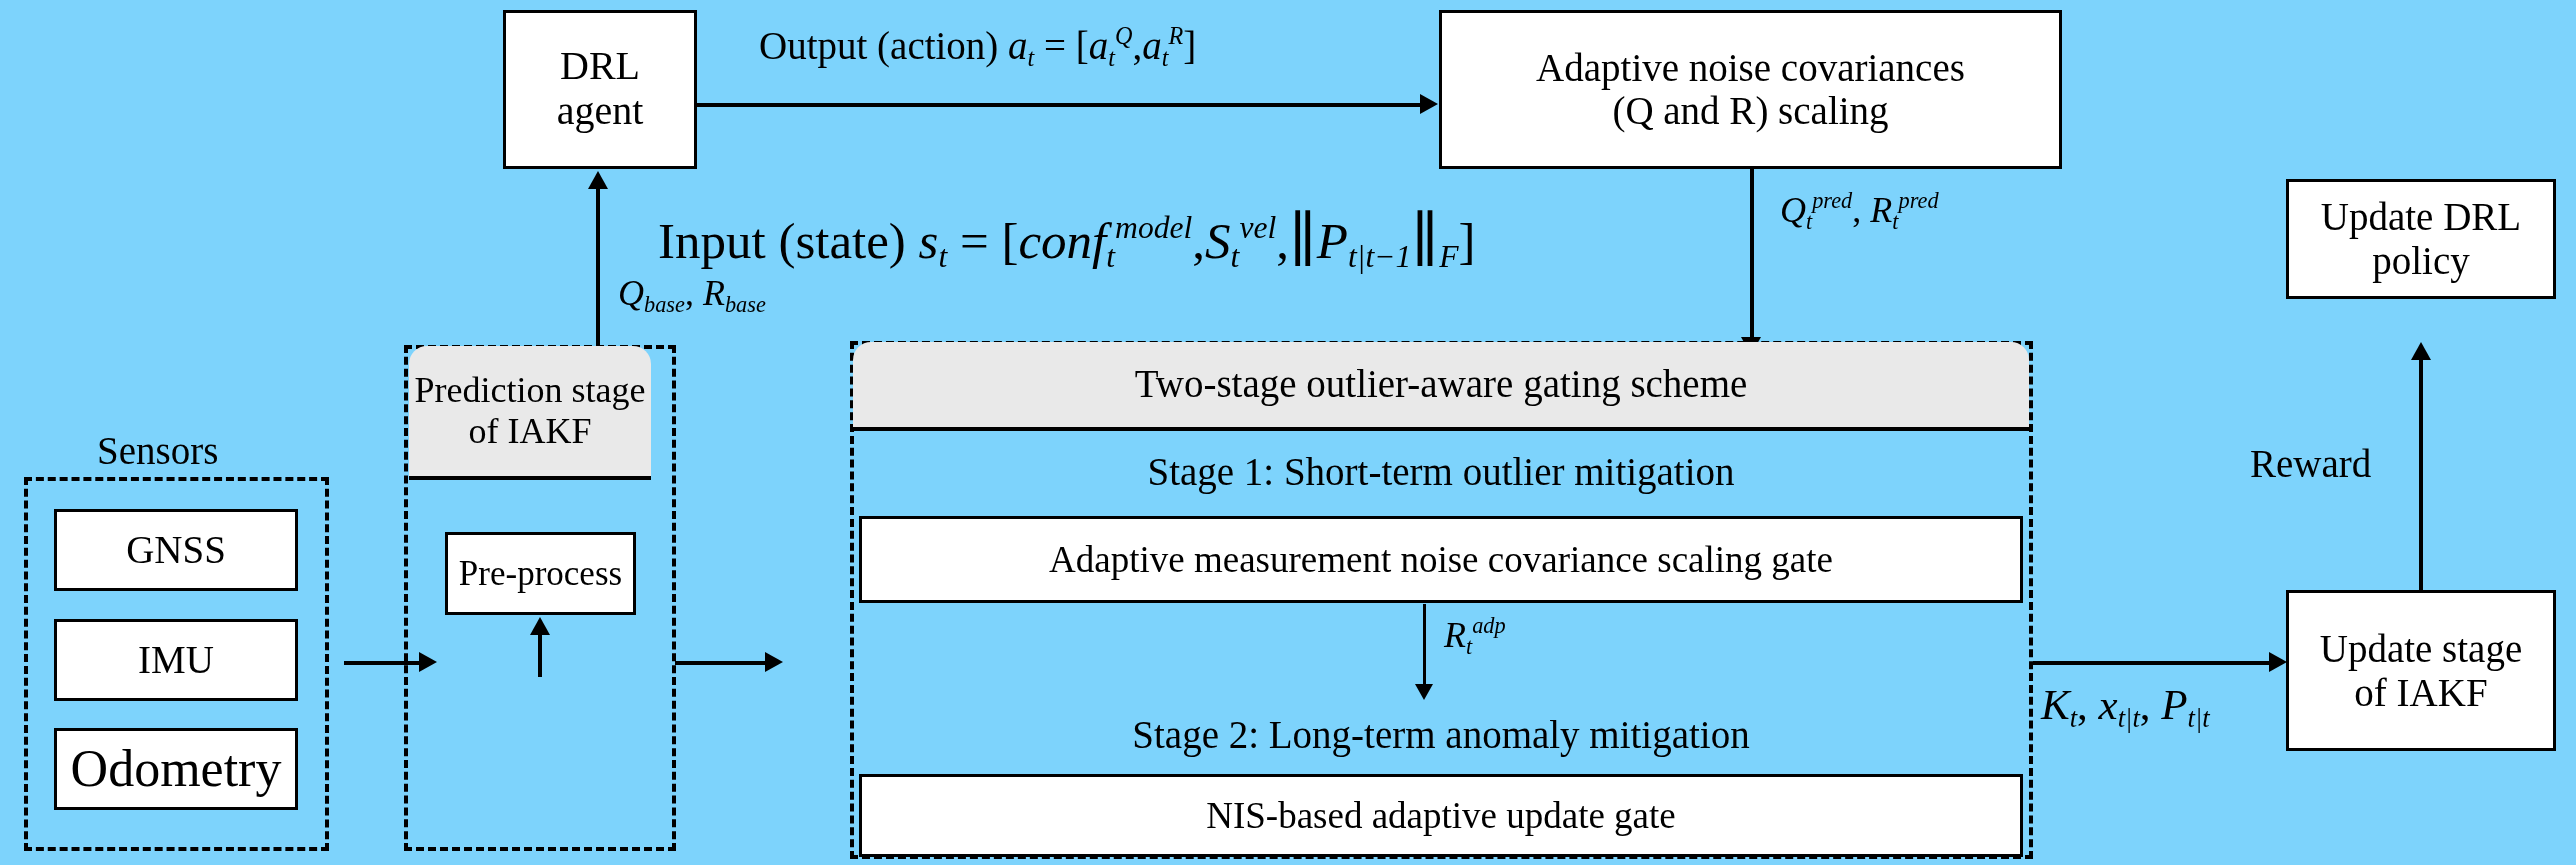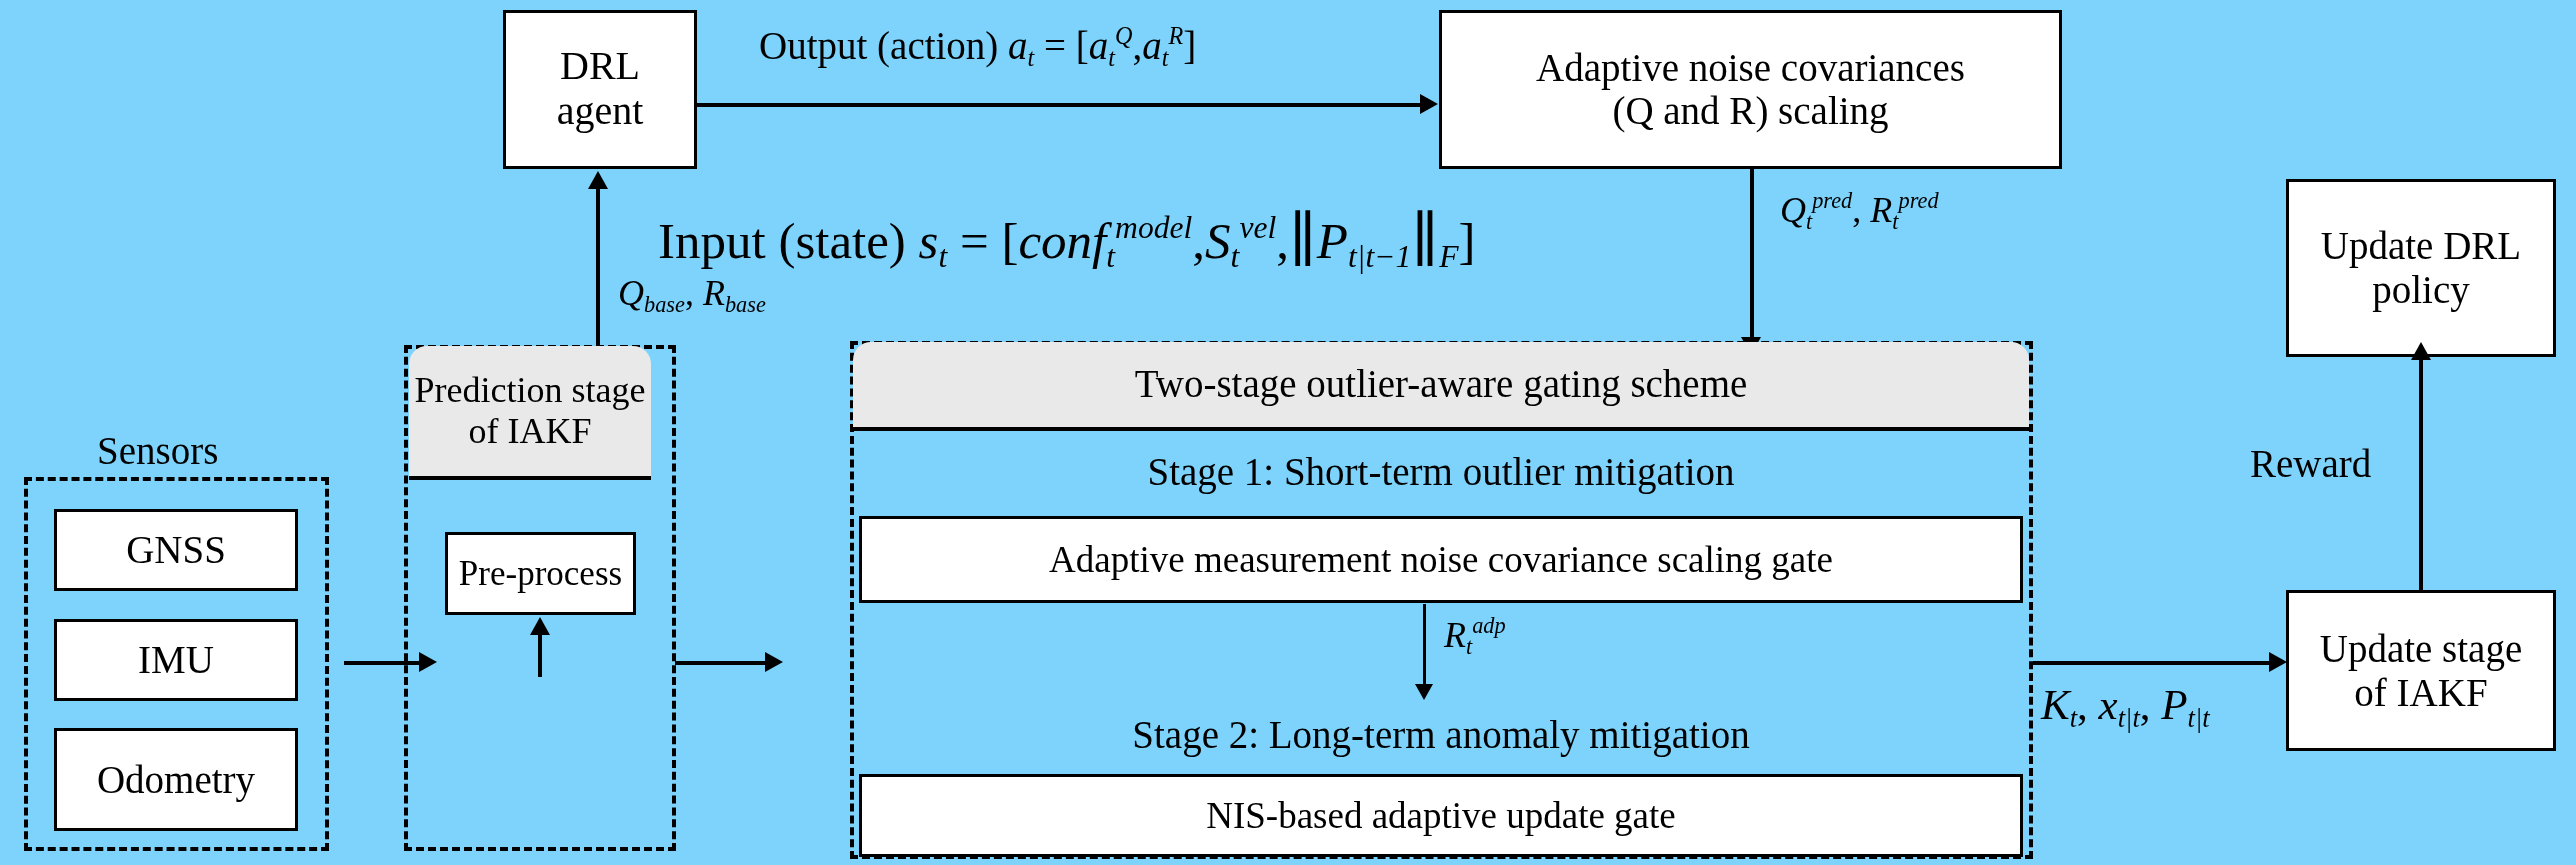--- a/index.html
+++ b/index.html
@@ -91,21 +91,21 @@
   <div class="plain" style="left:97px;top:428px;font-size:39px;">Sensors</div>
 
   <div class="dashbox" style="left:24px;top:477px;width:305px;height:374px;"></div>
 
   <div class="box" style="left:54px;top:509px;width:244px;height:82px;font-size:39px;">
     <span>GNSS</span>
   </div>
   <div class="box" style="left:54px;top:619px;width:244px;height:82px;font-size:39px;">
     <span>IMU</span>
   </div>
-  <div class="box" style="left:54px;top:728px;width:244px;height:103px;font-size:39px;">
+  <div class="box" style="left:54px;top:728px;width:244px;height:82px;font-size:52px;">
     <span>Odometry</span>
   </div>
 
   <div class="vline" style="left:344px;top:661px;height:3.5px;"></div>
   <div class="hline" style="left:344px;top:661px;width:76px;"></div>
   <div class="arrowR" style="left:419px;top:652px;"></div>
 
   <div class="dashbox" style="left:404px;top:345px;width:272px;height:506px;"></div>
 
   <div class="grayhdr" style="left:409px;top:346px;width:242px;height:134px;font-size:36px;">
@@ -154,21 +154,21 @@
     <span>NIS-based adaptive update gate</span>
   </div>
 
   <div class="hline" style="left:2033px;top:661px;width:239px;"></div>
   <div class="arrowR" style="left:2269px;top:652px;"></div>
 
   <div class="plain" style="left:2041px;top:680px;font-size:43px;">
     <span class="mi">K<sub>t</sub></span><span style="font-style:normal;">,&nbsp;</span><span class="mi">x<sub>t|t</sub></span><span style="font-style:normal;">,&nbsp;</span><span class="mi">P<sub>t|t</sub></span>
   </div>
 
-  <div class="box" style="left:2286px;top:179px;width:270px;height:178px;font-size:39px;">
+  <div class="box" style="left:2286px;top:179px;width:270px;height:120px;font-size:39px;">
     <div>
       <span>Update DRL</span><br>
       <span>policy</span>
     </div>
   </div>
 
   <div class="box" style="left:2286px;top:590px;width:270px;height:161px;font-size:39px;">
     <div>
       <span>Update stage</span><br>
       <span>of IAKF</span>

